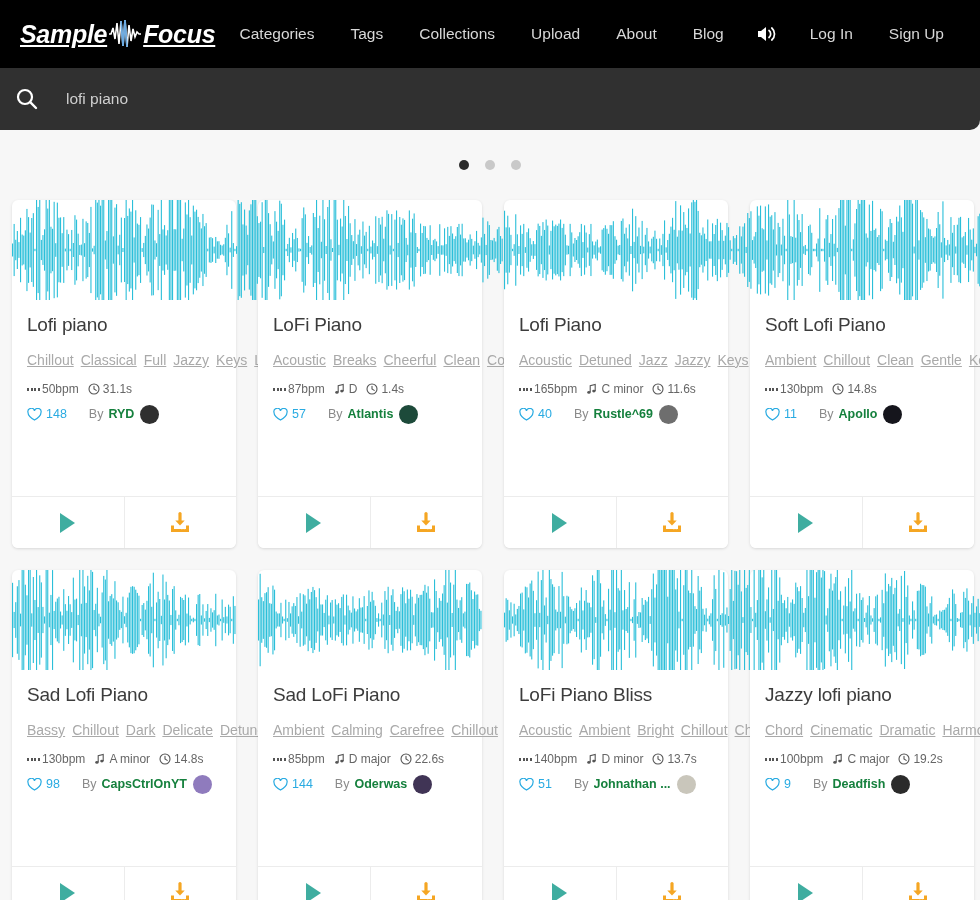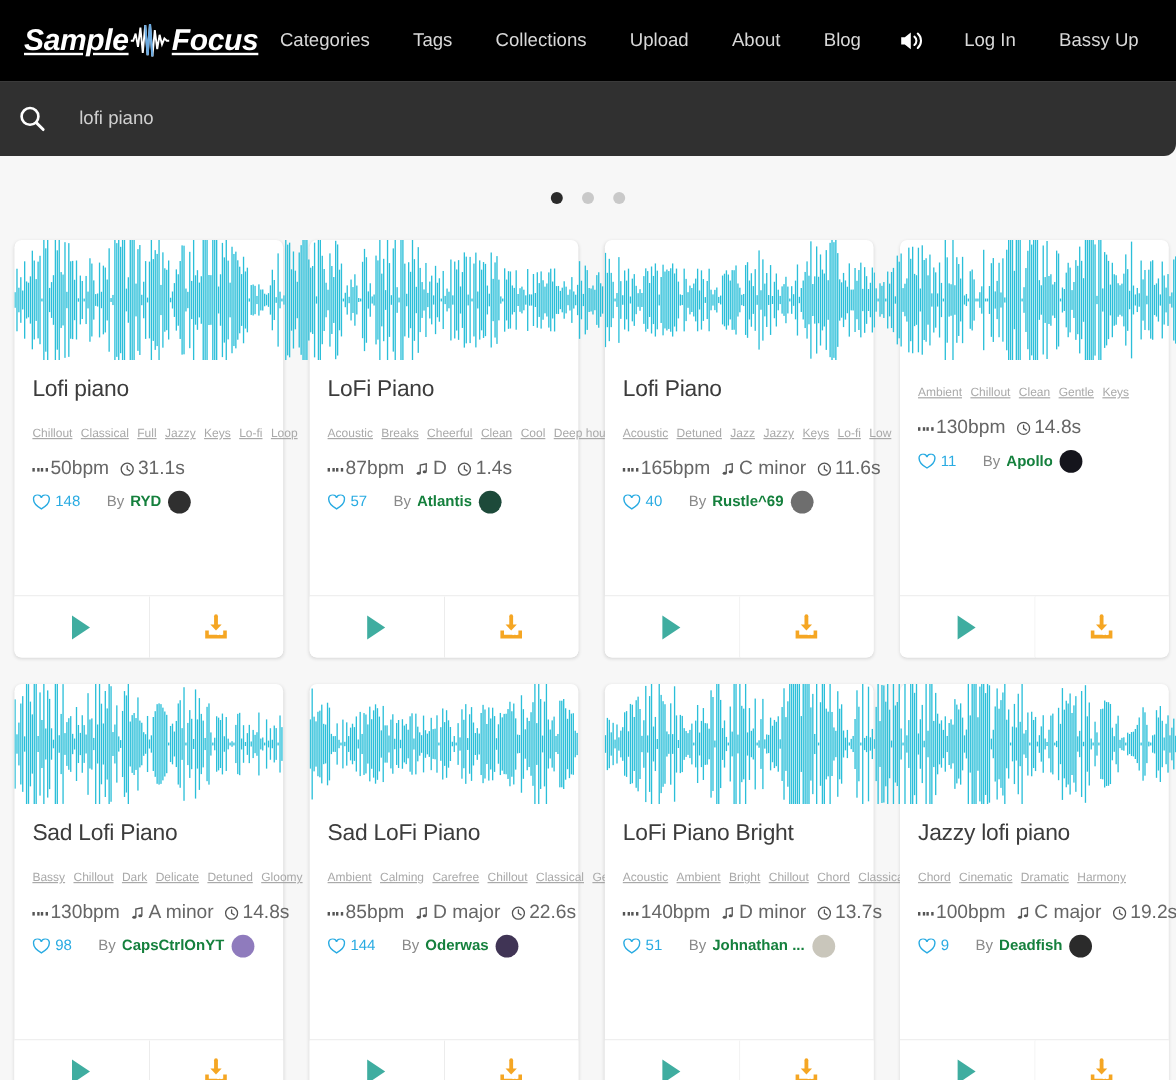--- a/index.html
+++ b/index.html
@@ -67,25 +67,25 @@
     border-top-left-radius: 6px; border-top-right-radius: 6px;
   }
   .wave-wrap svg { position: absolute; top: 0; left: 50%; transform: translateX(-50%); display: block; }
   .card-body { padding: 14px 15px 0 15px; flex: 1; }
   .card-title {
     font-size: 19px; color: #3c3c3c; font-weight: normal;
     white-space: nowrap; overflow: hidden; margin-bottom: 12px; letter-spacing: -0.2px;
   }
   .tags { line-height: 1.55; margin-bottom: 9px; }
   .tag {
-    color: #a9a9a9; font-size: 10px; text-decoration: underline;
+    color: #a9a9a9; font-size: 14px; text-decoration: underline;
     margin-right: 7px; white-space: nowrap;
   }
   .meta {
-    display: flex; align-items: center; font-size: 16px; color: #666;
+    display: flex; align-items: center; font-size: 12px; color: #666;
     margin-bottom: 9px; white-space: nowrap;
   }
   .meta-item { display: flex; align-items: center; margin-right: 9px; }
   .meta-item svg, .meta-item .bpm-ic { margin-right: 3px; flex: none; }
   .bpm-ic { display: inline-block; width: 12px; height: 12px; position: relative; }
   .bpm-ic i { position: absolute; bottom: 4px; width: 2px; background: #555; display: block; }
   .bpm-ic i:nth-child(1){ left:0; height: 3px;}
   .bpm-ic i:nth-child(2){ left:3.5px; height: 3px;}
   .bpm-ic i:nth-child(3){ left:7px; height: 3px;}
   .bpm-ic i:nth-child(4){ left:10.5px; height: 3px;}
@@ -128,21 +128,21 @@
     <a class="nav-link" href="#">About</a>
     <a class="nav-link" href="#">Blog</a>
     <span class="nav-speaker">
       <svg width="22" height="20" viewBox="0 0 22 20">
         <path d="M2 7 h3 L10 3 v14 L5 13 H2 z" fill="#ffffff"></path>
         <path d="M13 6.5 a4.5 4.5 0 0 1 0 7" fill="none" stroke="#ffffff" stroke-width="1.7" stroke-linecap="round"></path>
         <path d="M15.8 4 a8 8 0 0 1 0 12" fill="none" stroke="#ffffff" stroke-width="1.7" stroke-linecap="round"></path>
       </svg>
     </span>
     <a class="nav-link" href="#">Log In</a>
-    <a class="nav-link" href="#">Bassy Up</a>
+    <a class="nav-link" href="#">Sign Up</a>
   </div>
 </div>
 
 <div class="searchbar">
   <svg class="search-icon" viewBox="0 0 26 26">
     <circle cx="11" cy="11" r="7" fill="none" stroke="#ffffff" stroke-width="2.2"></circle>
     <line x1="16.2" y1="16.2" x2="22" y2="22" stroke="#ffffff" stroke-width="2.4" stroke-linecap="round"></line>
   </svg>
   <input class="search-value" type="text" value="lofi piano" style="">
 </div>
@@ -942,20 +942,21 @@
           <rect x="256.00" y="5.99" width="1.1" height="88.02" fill="#2bbfd9"></rect>
           <rect x="257.60" y="-5.28" width="1.1" height="110.57" fill="#2bbfd9"></rect>
           <rect x="259.20" y="26.99" width="1.1" height="46.03" fill="#2bbfd9"></rect>
           <rect x="260.80" y="6.46" width="1.1" height="87.08" fill="#2bbfd9"></rect>
           <rect x="262.40" y="11.32" width="1.1" height="77.37" fill="#2bbfd9"></rect>
           <rect x="264.00" y="-1.18" width="1.1" height="102.36" fill="#2bbfd9"></rect>
           <rect x="265.60" y="-12.28" width="1.1" height="124.56" fill="#2bbfd9"></rect>
         </svg>
       </div>
       <div class="card-body">
+        <div class="card-title">Soft Lofi Piano</div>
         <div class="tags"><a class="tag" href="#">Ambient</a><a class="tag" href="#">Chillout</a><a class="tag" href="#">Clean</a><a class="tag" href="#">Gentle</a><a class="tag" href="#">Keys</a></div>
         <div class="meta">
           <span class="meta-item">
             <span class="bpm-ic">
               <i></i>
               <i></i>
               <i></i>
               <i></i>
             </span>
             <span>130bpm</span>
@@ -1536,21 +1537,21 @@
           <rect x="212.80" y="48.80" width="1.1" height="2.40" fill="#2bbfd9"></rect>
           <rect x="214.40" y="-7.36" width="1.1" height="114.72" fill="#2bbfd9"></rect>
           <rect x="216.00" y="44.93" width="1.1" height="10.15" fill="#2bbfd9"></rect>
           <rect x="217.60" y="43.24" width="1.1" height="13.53" fill="#2bbfd9"></rect>
           <rect x="219.20" y="2.22" width="1.1" height="95.55" fill="#2bbfd9"></rect>
           <rect x="220.80" y="44.44" width="1.1" height="11.11" fill="#2bbfd9"></rect>
           <rect x="222.40" y="37.44" width="1.1" height="25.12" fill="#2bbfd9"></rect>
         </svg>
       </div>
       <div class="card-body">
-        <div class="card-title">LoFi Piano Bright</div>
+        <div class="card-title">LoFi Piano Bliss</div>
         <div class="tags"><a class="tag" href="#">Acoustic</a><a class="tag" href="#">Ambient</a><a class="tag" href="#">Bright</a><a class="tag" href="#">Chillout</a><a class="tag" href="#">Chord</a><a class="tag" href="#">Classical</a><a class="tag" href="#">Clean</a></div>
         <div class="meta">
           <span class="meta-item">
             <span class="bpm-ic">
               <i></i>
               <i></i>
               <i></i>
               <i></i>
             </span>
             <span>140bpm</span>

